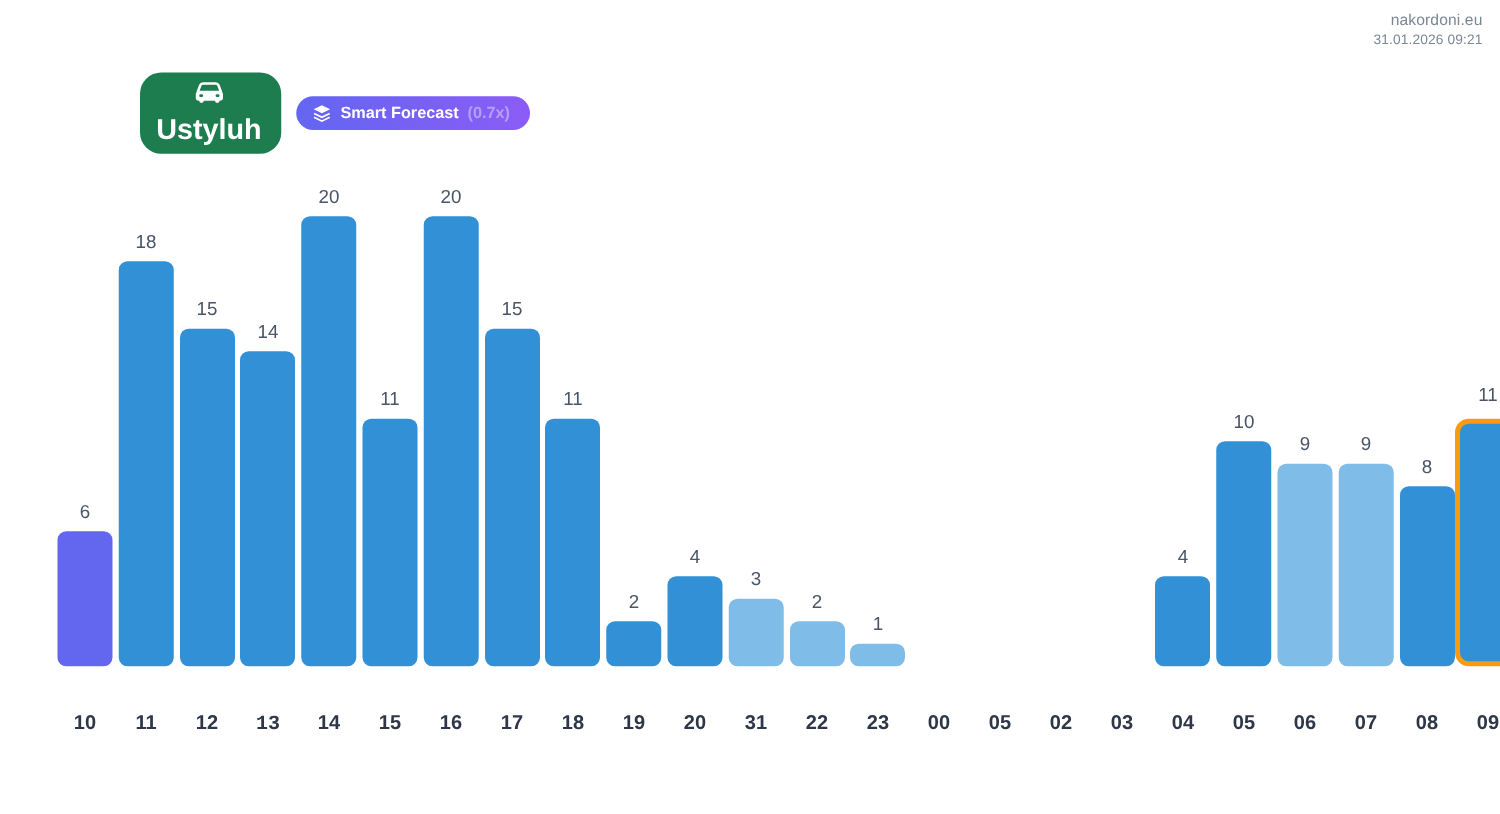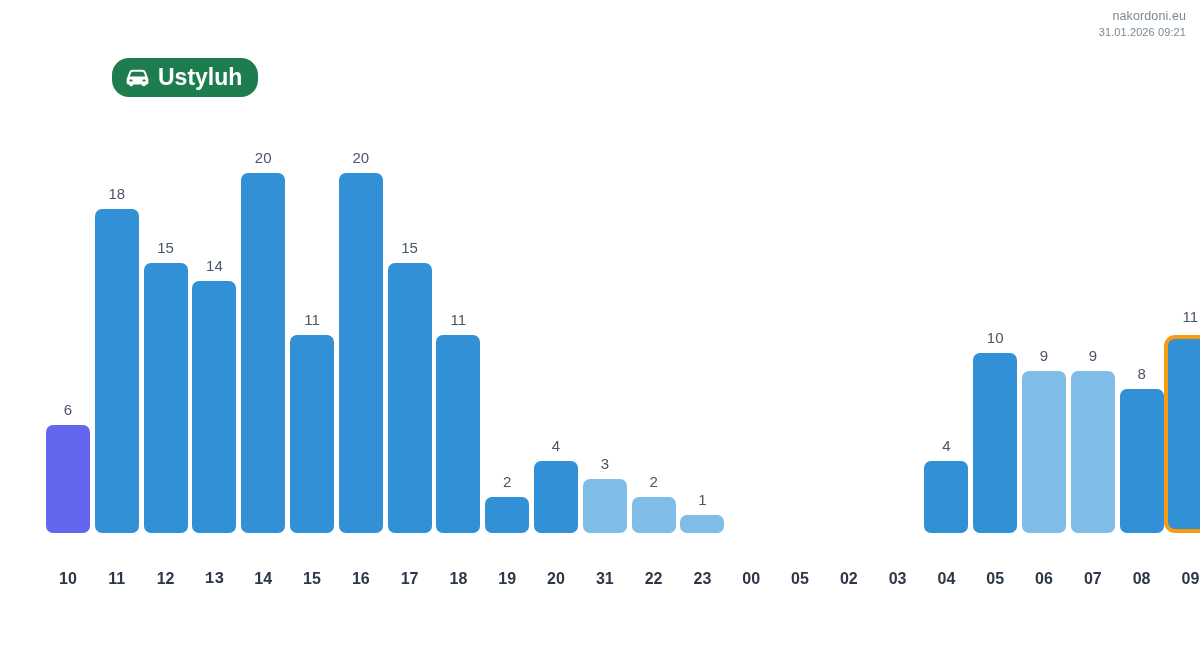--- a/index.html
+++ b/index.html
@@ -57,20 +57,21 @@
     align-items: center;
     gap: 8px;
     background: #1e7d4f;
     color: #ffffff;
     border-radius: 17px;
     padding: 7px 16px 7px 13px;
     font-size: 23px;
     font-weight: bold;
     white-space: nowrap;
     line-height: 1.1;
+    flex-direction: column;
   }
   .badge-location .ic {
     display: inline-flex;
     align-items: center;
   }
 
   .badge-forecast {
     display: inline-flex;
     align-items: center;
     gap: 7px;
@@ -167,20 +168,31 @@
         <rect x="1.6" y="8.2" width="21.8" height="7.4" rx="2.6" fill="#ffffff"></rect>
         <circle cx="6.2" cy="15.4" r="1.9" fill="#ffffff"></circle>
         <circle cx="18.8" cy="15.4" r="1.9" fill="#ffffff"></circle>
         <rect x="4.4" y="10.4" width="3.1" height="2.1" rx="1" fill="#1e7d4f"></rect>
         <rect x="17.5" y="10.4" width="3.1" height="2.1" rx="1" fill="#1e7d4f"></rect>
       </svg>
     </span>
     <span>Ustyluh</span>
   </div>
 
+  <div class="badge-forecast">
+    <span class="ic">
+      <svg width="15" height="15" viewBox="0 0 16 16" aria-hidden="true">
+        <path d="M8 1.2 L15 4.6 L8 8 L1 4.6 Z" fill="#ffffff"></path>
+        <path d="M1.6 7.6 L8 10.7 L14.4 7.6 L15 8.9 L8 12.3 L1 8.9 Z" fill="#ffffff"></path>
+        <path d="M1.6 10.9 L8 14 L14.4 10.9 L15 12.2 L8 15.6 L1 12.2 Z" fill="#ffffff"></path>
+      </svg>
+    </span>
+    <span>Smart Forecast</span>
+    <span class="mult">(0.7x)</span>
+  </div>
 </div>
 
 <div class="plot" id="plot">
     <div class="bar-slot" style="left: 0px;">
       <div class="bar" title="10: 6" style="height: 108px; background: rgb(99, 102, 238);"></div>
       <div class="bar-value" style="bottom: 115px;">6</div>
     </div>
     <div class="bar-slot" style="left: 48.8px;">
       <div class="bar" title="11: 18" style="height: 324px; background: rgb(49, 144, 214);"></div>
       <div class="bar-value" style="bottom: 331px;">18</div>

